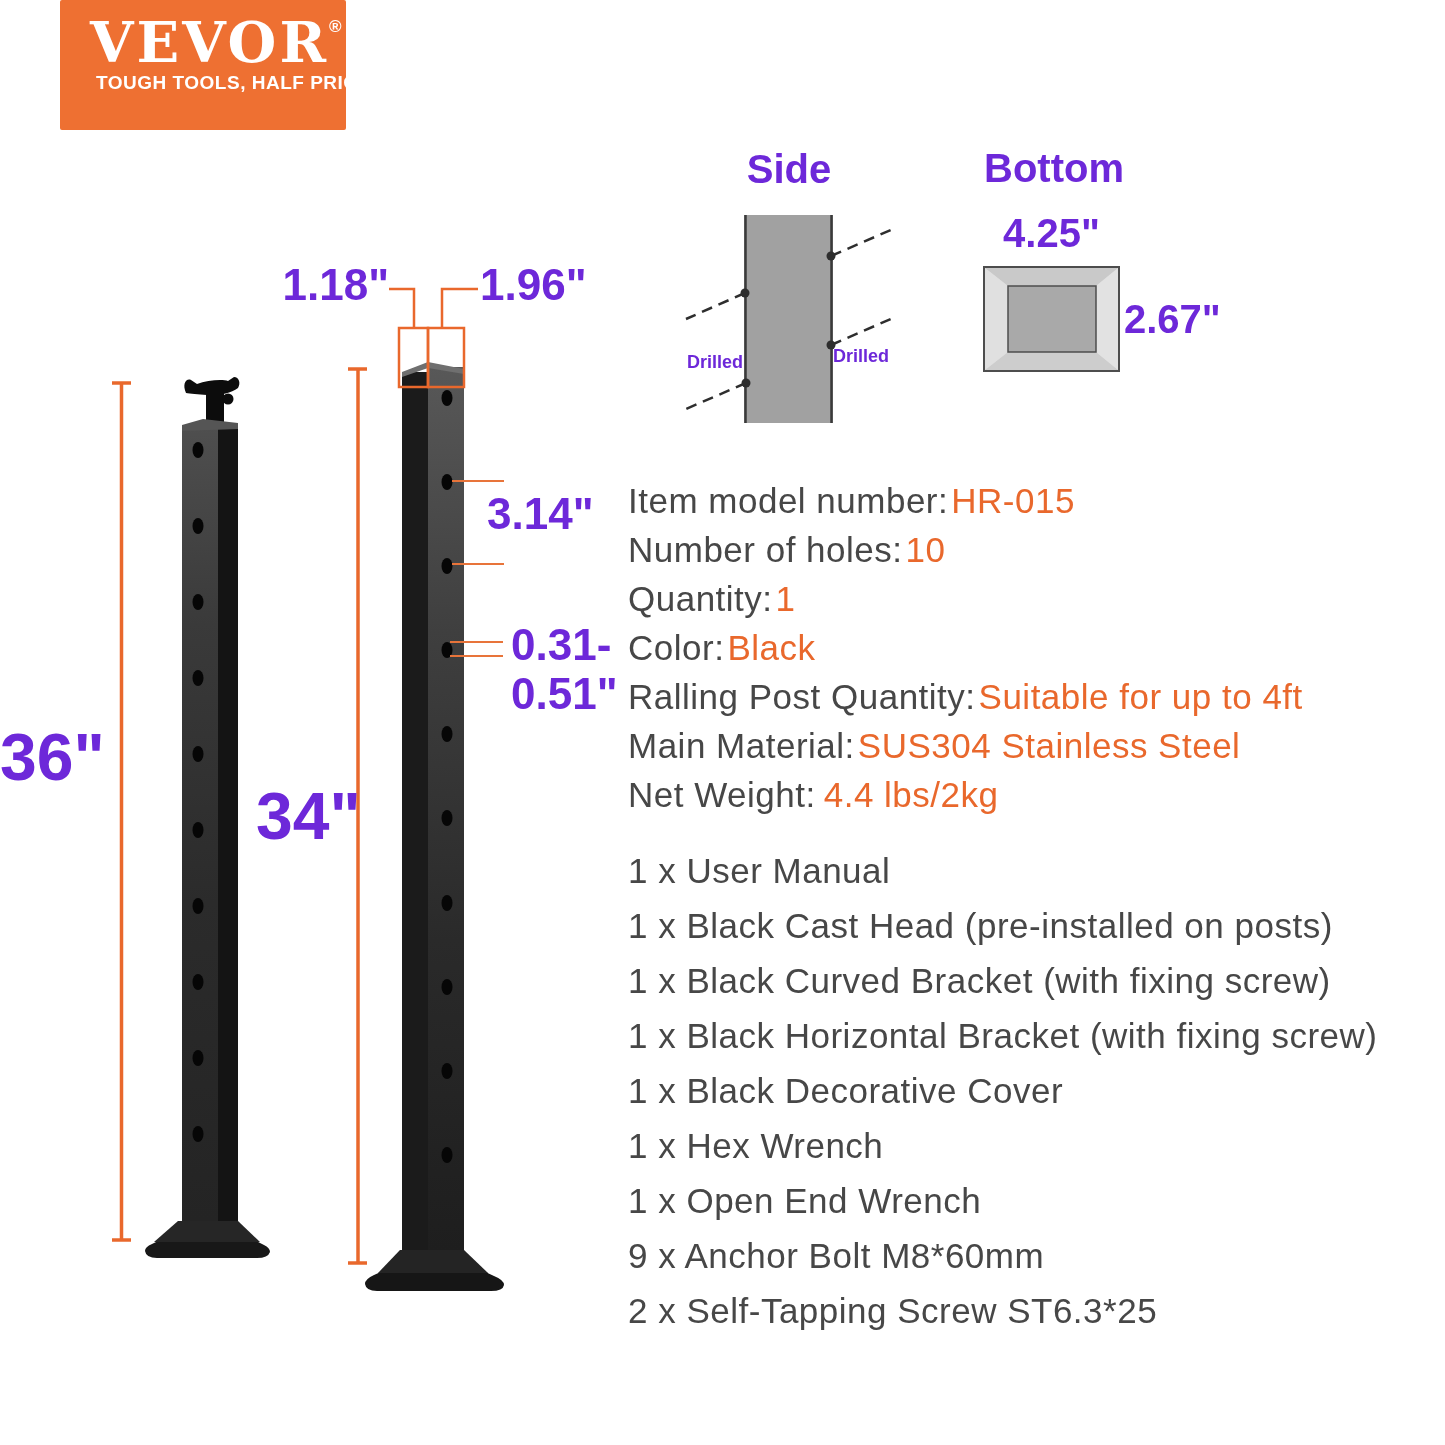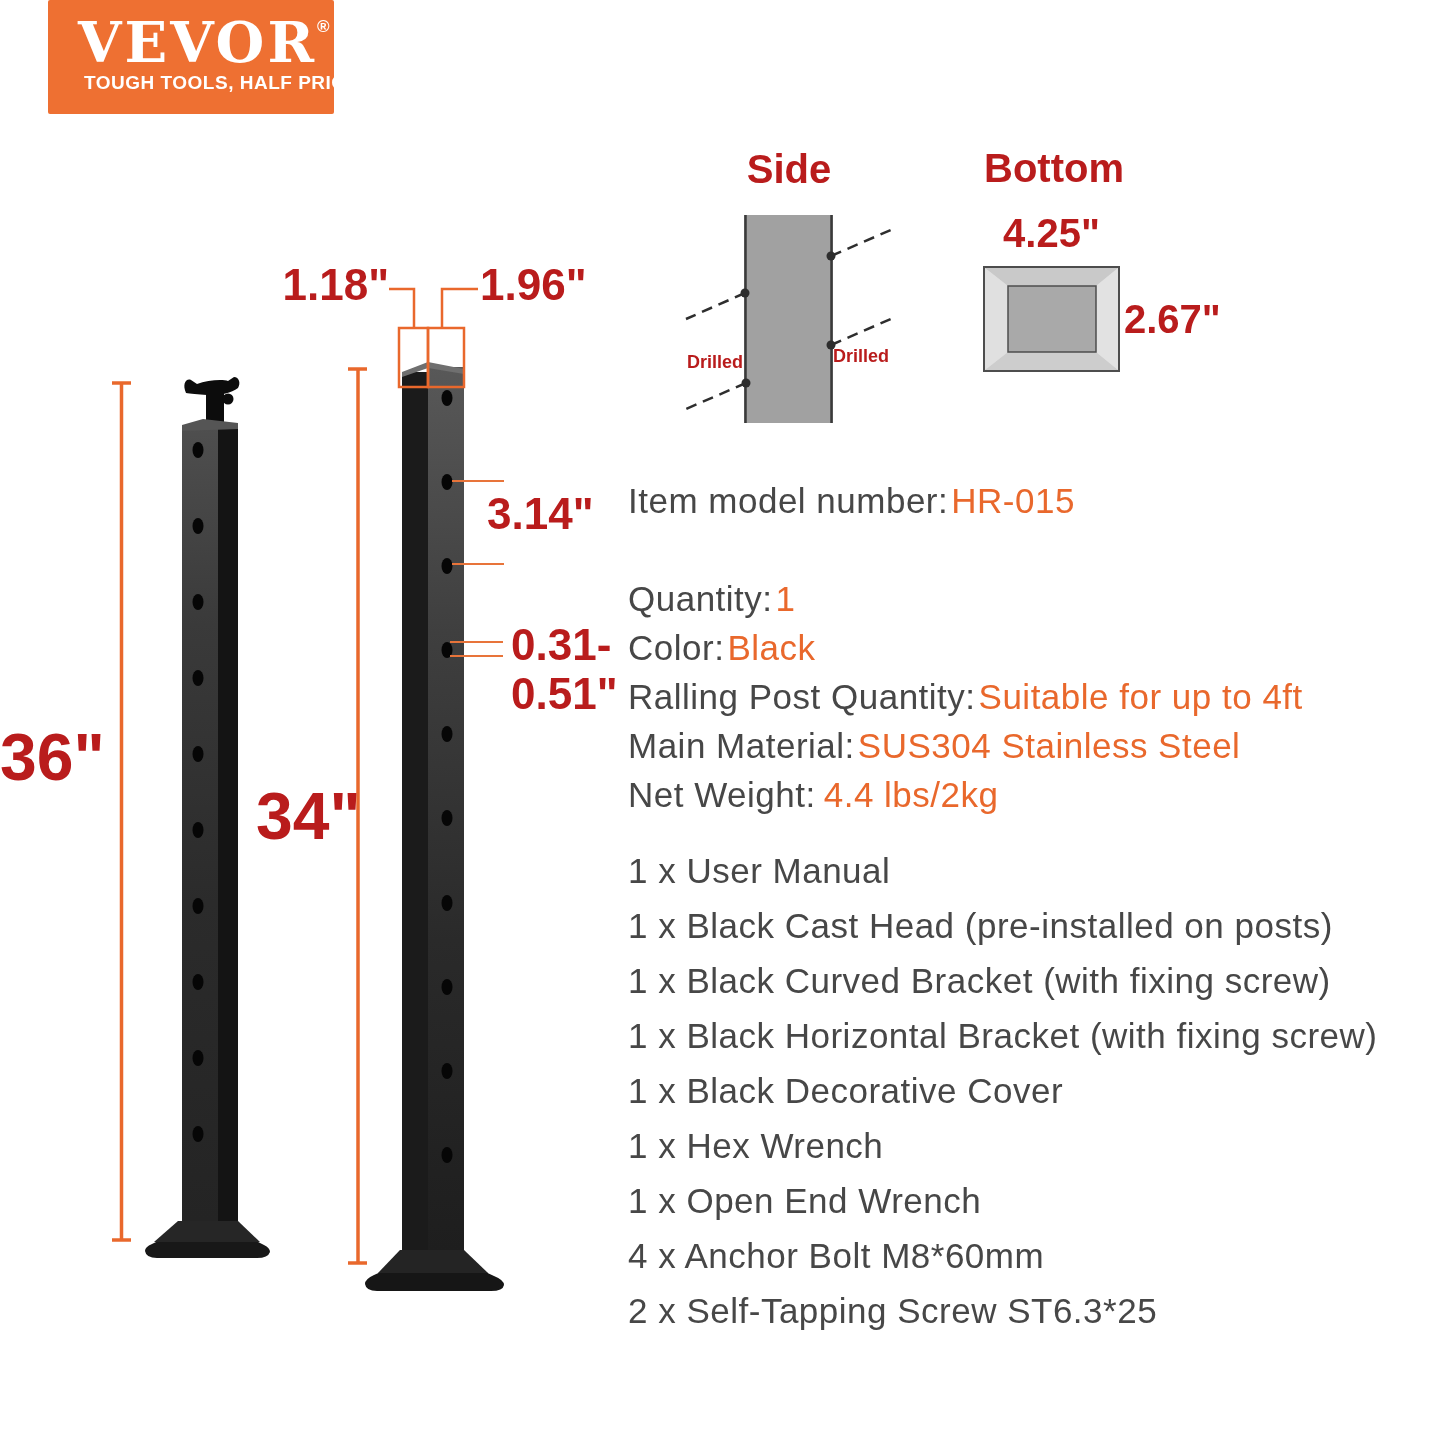--- a/index.html
+++ b/index.html
@@ -1,28 +1,28 @@
 <!DOCTYPE html>
 <html><head>
 <meta charset="utf-8">
 <style>
   html,body{margin:0;padding:0;background:#ffffff;}
   .canvas{
     position:relative;width:1445px;height:1445px;background:#ffffff;
     font-family:"Liberation Sans",sans-serif;overflow:hidden;
   }
   
-  .logo{position:absolute;left:48px;top:0;width:286px;height:114px;background:#EE7032;border-radius:2px;}
+  .logo{position:absolute;left:60px;top:0;width:286px;height:130px;background:#EE7032;border-radius:2px;}
   .logo-text{position:absolute;left:30px;top:14px;color:#fff;font-family:"DejaVu Serif",serif;
     font-weight:bold;font-size:56px;letter-spacing:3px;line-height:1;white-space:nowrap;}
   .logo-reg{font-size:17px;vertical-align:30px;letter-spacing:0;font-family:"Liberation Sans",sans-serif;}
   .logo-tagline{position:absolute;left:36px;top:72px;color:#fff;font-weight:bold;font-size:19px;
     letter-spacing:0.5px;white-space:nowrap;}
   
-  .dim{position:absolute;color:#b91c1c;font-weight:bold;line-height:1;white-space:nowrap;}
+  .dim{position:absolute;color:#6d28d9;font-weight:bold;line-height:1;white-space:nowrap;}
   .f66{font-size:66px;}
   .f44{font-size:44px;}
   .f40{font-size:40px;}
   .f21{font-size:18px;}
   
   .spec-row{position:absolute;left:628px;font-size:35px;line-height:1.2;letter-spacing:0.5px;white-space:nowrap;}
   .spec-label{color:#474747;text-align:right;}
   .spec-val{color:#E9682C;margin-left:3px;}
   .pkg-row{position:absolute;left:628px;font-size:35px;line-height:1.2;letter-spacing:0.5px;
     color:#474747;white-space:nowrap;}
@@ -162,29 +162,30 @@
   <div class="dim f44" style="left:511px;top:672px;">0.51"</div>
 
   <div class="dim f40" style="left:719px;top:149px;width:140px;text-align:center;">Side</div>
   <div class="dim f40" style="left:984px;top:148px;width:140px;text-align:right;">Bottom</div>
   <div class="dim f40" style="left:981px;top:213px;width:141px;text-align:center;">4.25"</div>
   <div class="dim f40" style="left:1124px;top:299px;">2.67"</div>
   <div class="dim f21" style="left:663px;top:353px;width:80px;text-align:right;">Drilled</div>
   <div class="dim f21" style="left:833px;top:347px;">Drilled</div>
 
   <div class="spec-row" style="top:480px;"><span class="spec-label">Item model number:</span><span class="spec-val">HR-015</span></div>
+  <div class="spec-row" style="top:529px;"><span class="spec-label">Number of holes:</span><span class="spec-val">10</span></div>
   <div class="spec-row" style="top:578px;"><span class="spec-label">Quantity:</span><span class="spec-val">1</span></div>
   <div class="spec-row" style="top:627px;"><span class="spec-label">Color:</span><span class="spec-val">Black</span></div>
   <div class="spec-row" style="top:676px;"><span class="spec-label">Ralling Post Quantity:</span><span class="spec-val">Suitable for up to 4ft</span></div>
   <div class="spec-row" style="top:725px;"><span class="spec-label">Main Material:</span><span class="spec-val">SUS304 Stainless Steel</span></div>
   <div class="spec-row" style="top:774px;"><span class="spec-label">Net Weight:</span><span class="spec-val" style="margin-left:8px;">4.4 lbs/2kg</span></div>
 
   <div class="pkg-row" style="top:850px;">1 x User Manual</div>
   <div class="pkg-row" style="top:905px;">1 x Black Cast Head (pre-installed on posts)</div>
   <div class="pkg-row" style="top:960px;text-align:right;">1 x Black Curved Bracket (with fixing screw)</div>
   <div class="pkg-row" style="top:1015px;">1 x Black Horizontal Bracket (with fixing screw)</div>
   <div class="pkg-row" style="top:1070px;">1 x Black Decorative Cover</div>
   <div class="pkg-row" style="top:1125px;">1 x Hex Wrench</div>
   <div class="pkg-row" style="top:1180px;">1 x Open End Wrench</div>
-  <div class="pkg-row" style="top:1235px;">4 x Anchor Bolt M8*60mm</div>
+  <div class="pkg-row" style="top:1235px;">9 x Anchor Bolt M8*60mm</div>
   <div class="pkg-row" style="top:1290px;">2 x Self-Tapping Screw ST6.3*25</div>
 
 </div>
 
 </body></html>

